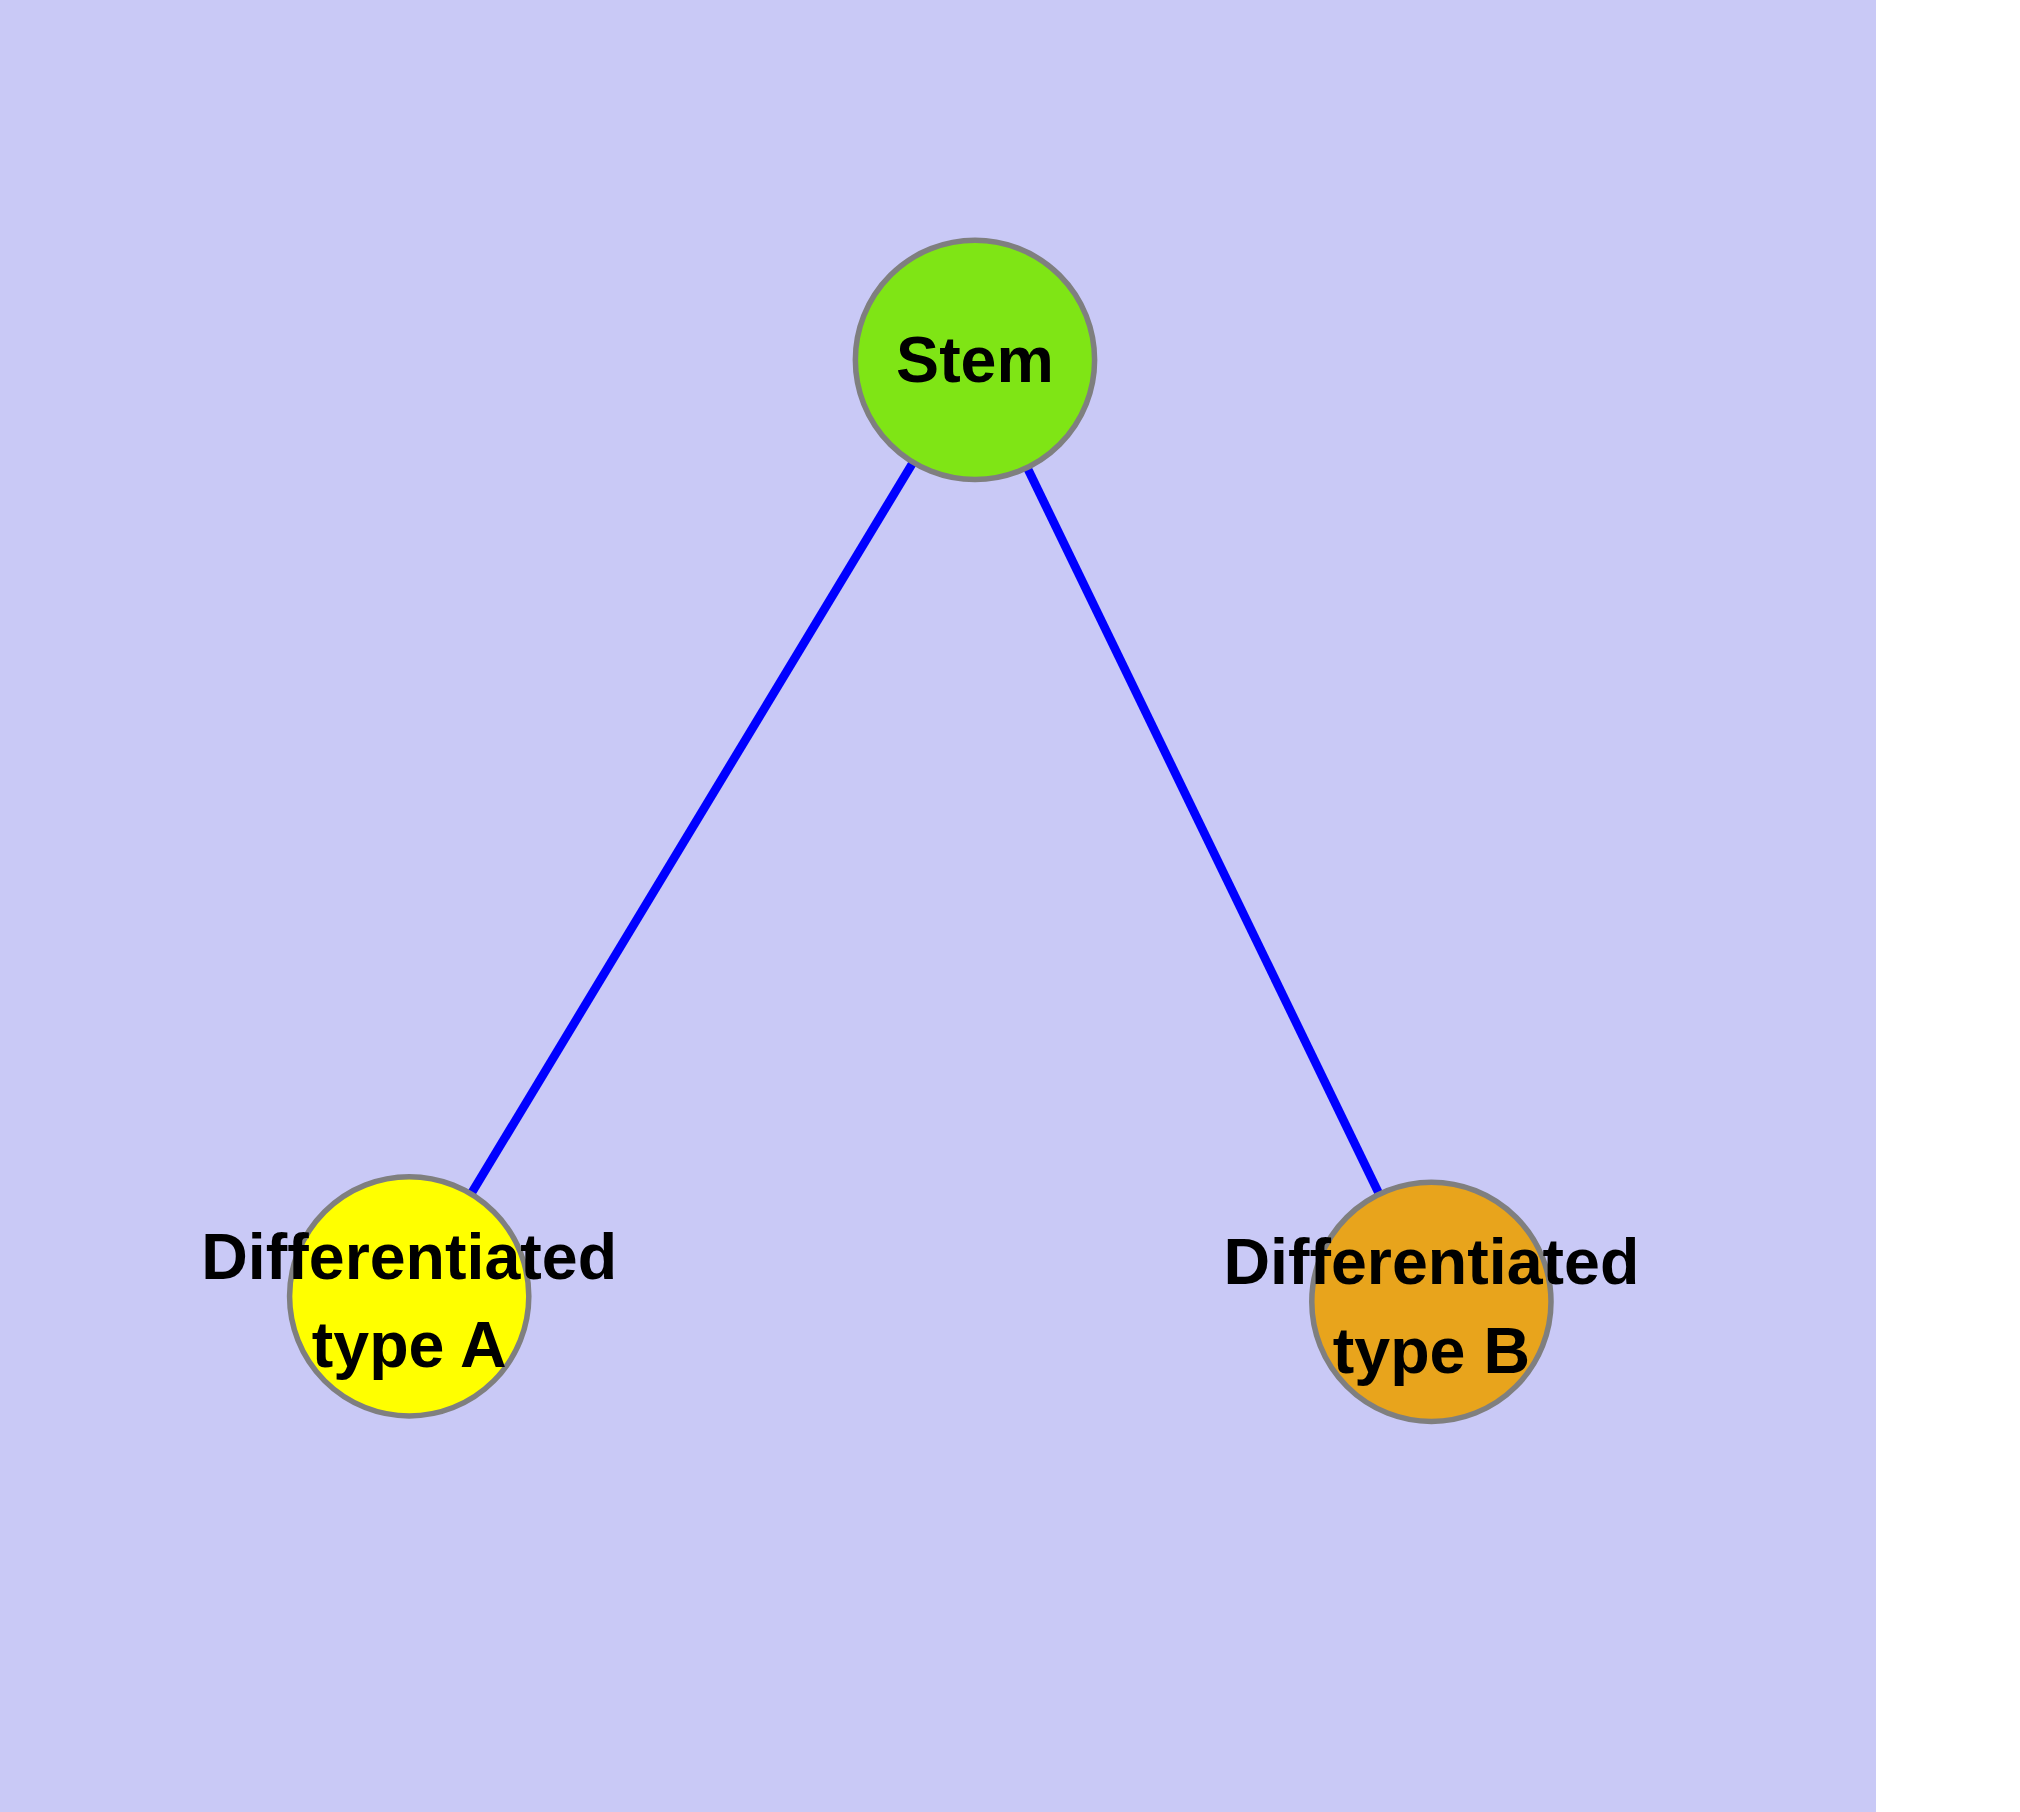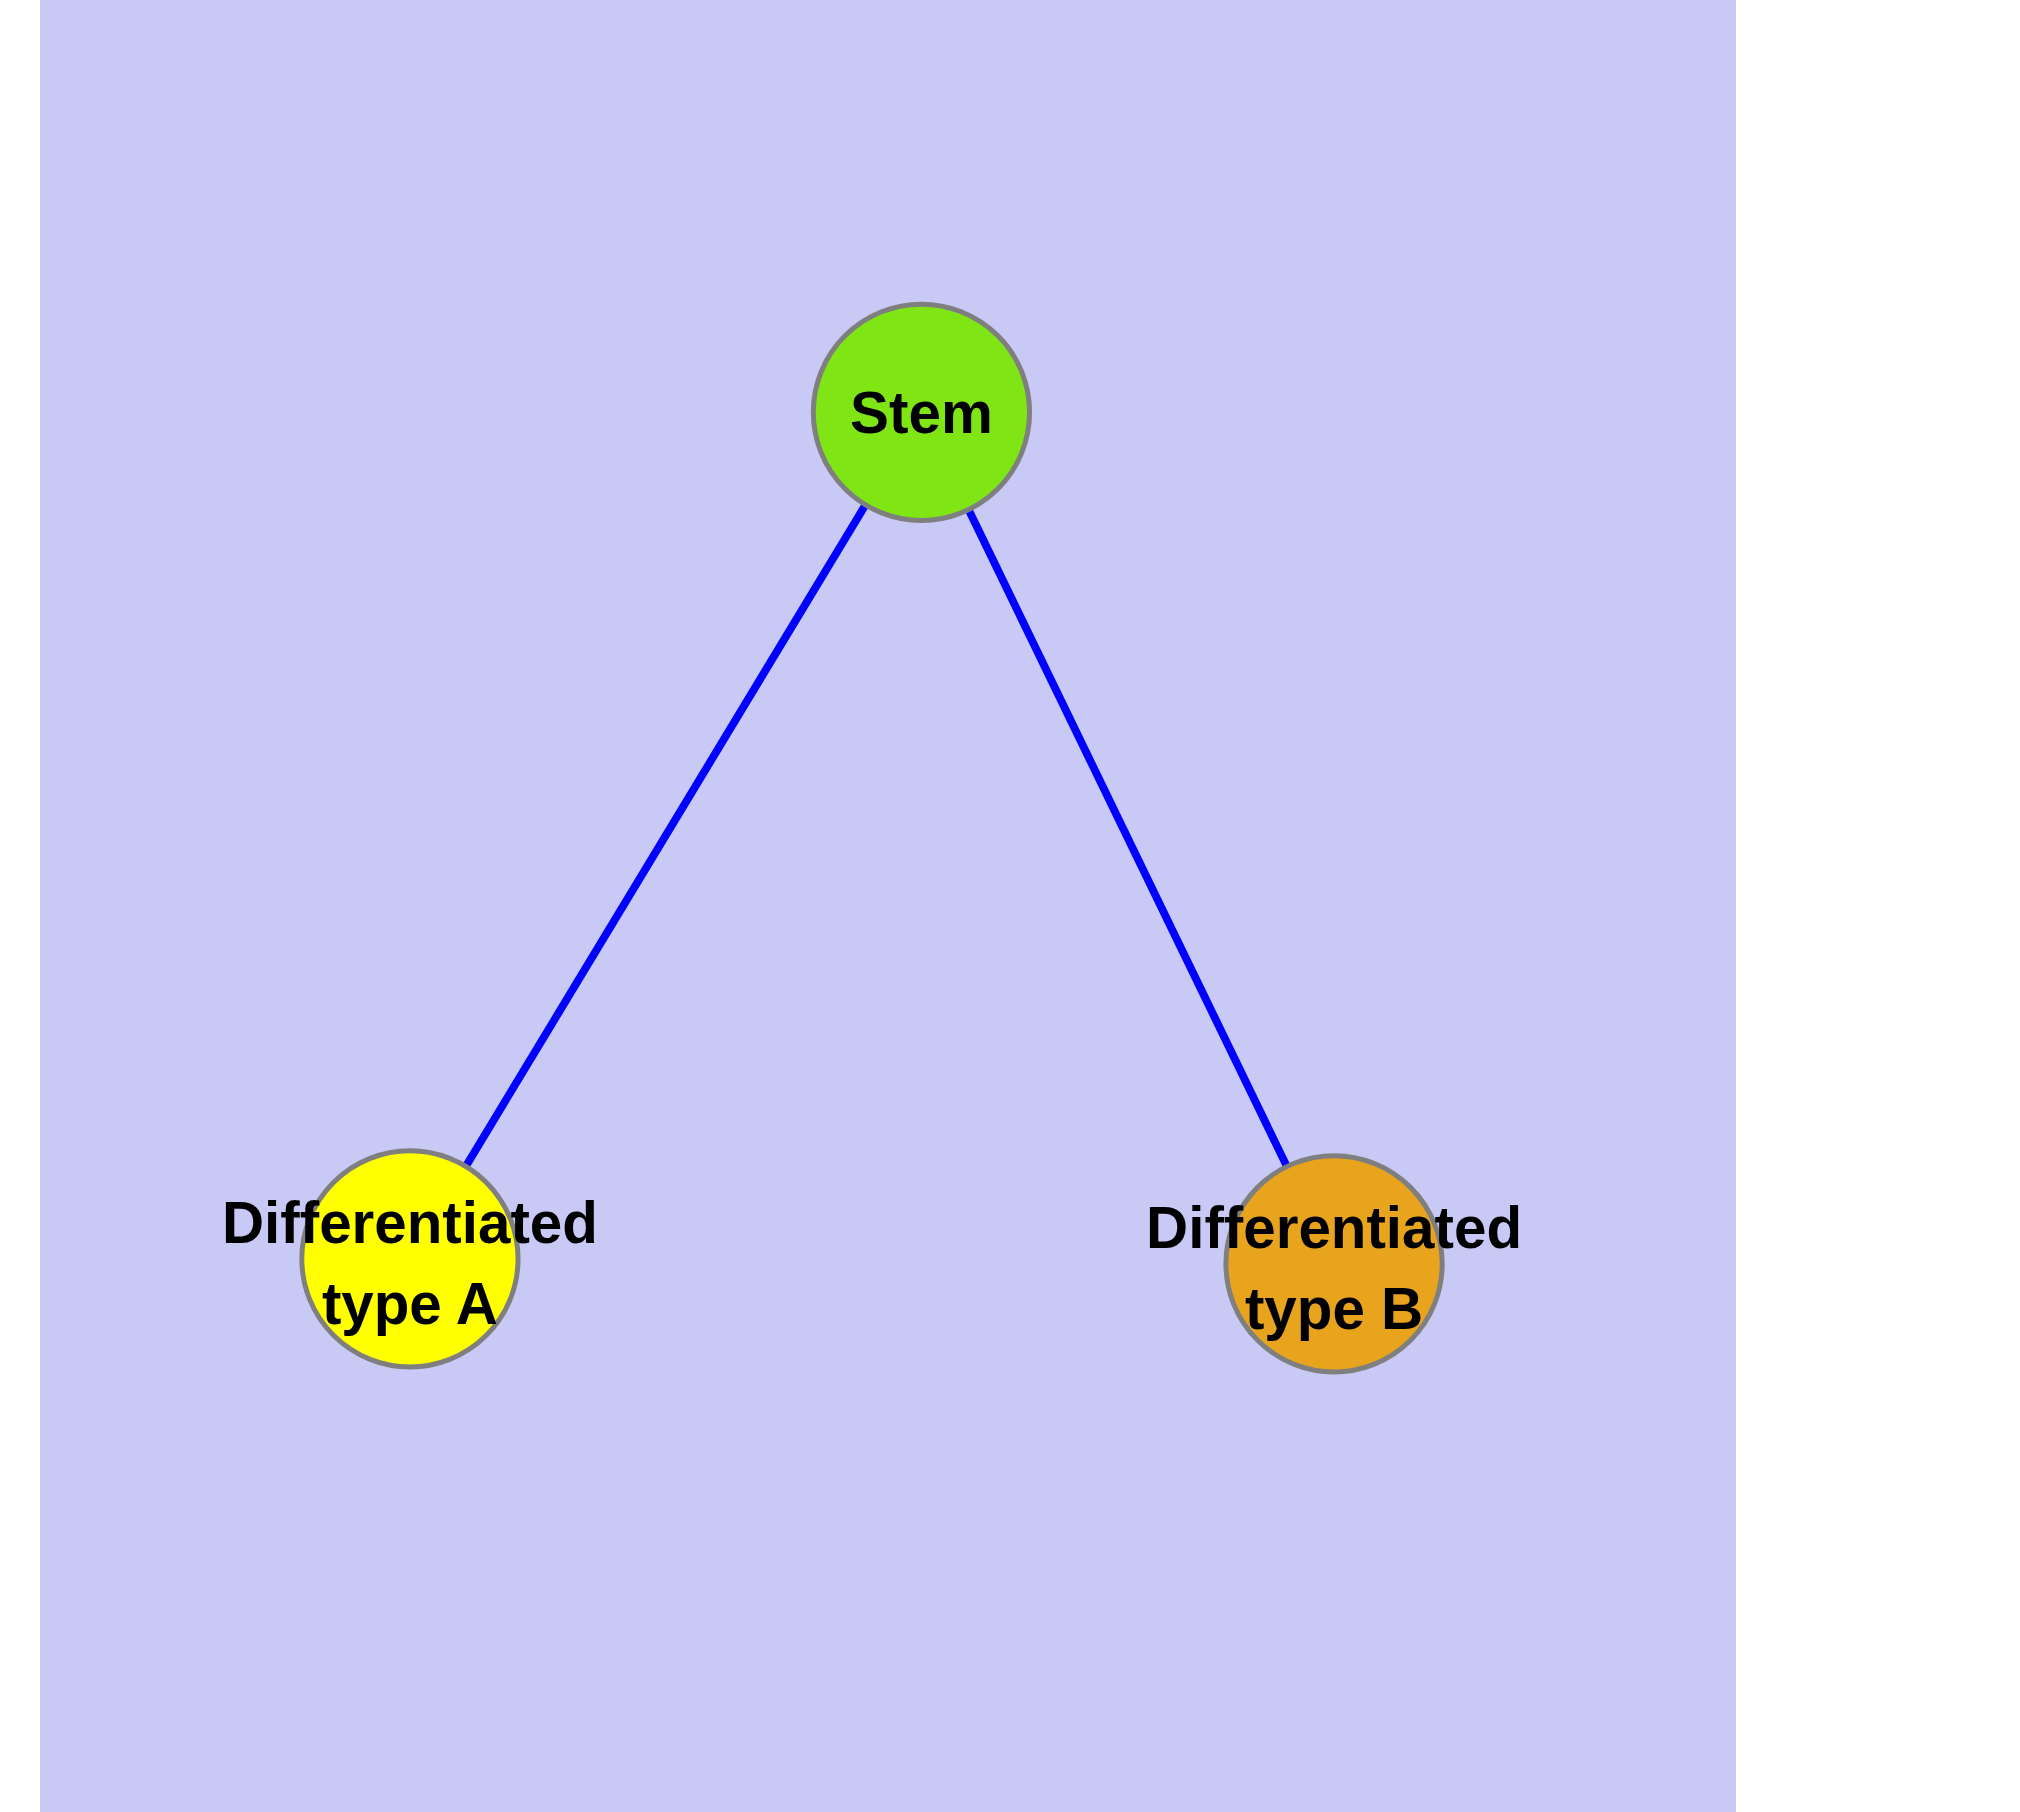--- a/index.html
+++ b/index.html
@@ -5,24 +5,23 @@
   html, body {
     margin: 0;
     padding: 0;
     background: #ffffff;
   }
   body {
     font-family: "Liberation Sans", sans-serif;
   }
   .stage {
     position: relative;
-    width: 1696px;
+    width: 1876px;
     height: 1812px;
     overflow: hidden;
-    margin-left: 40px;
   }
   .stage svg {
     display: block;
     width: 100%;
     height: 100%;
   }
   .node-label {
     font-family: "Liberation Sans", sans-serif;
     font-weight: bold;
   }

